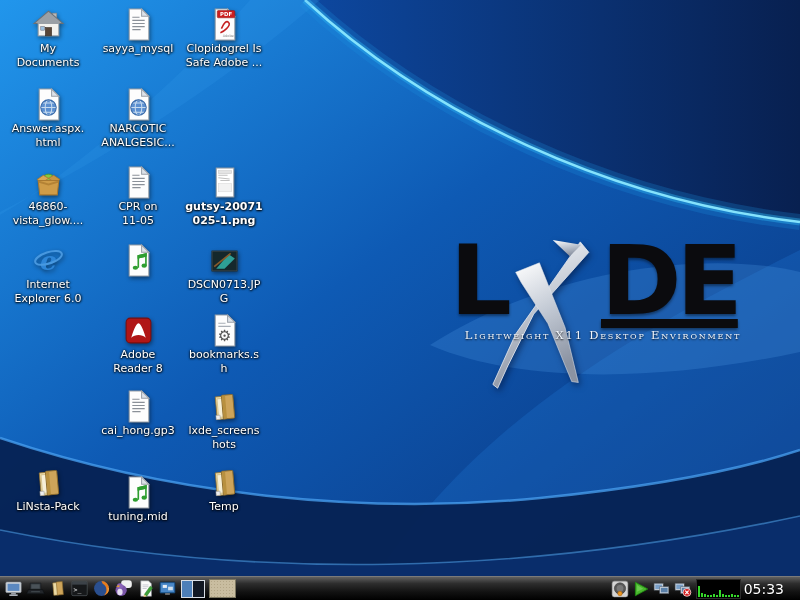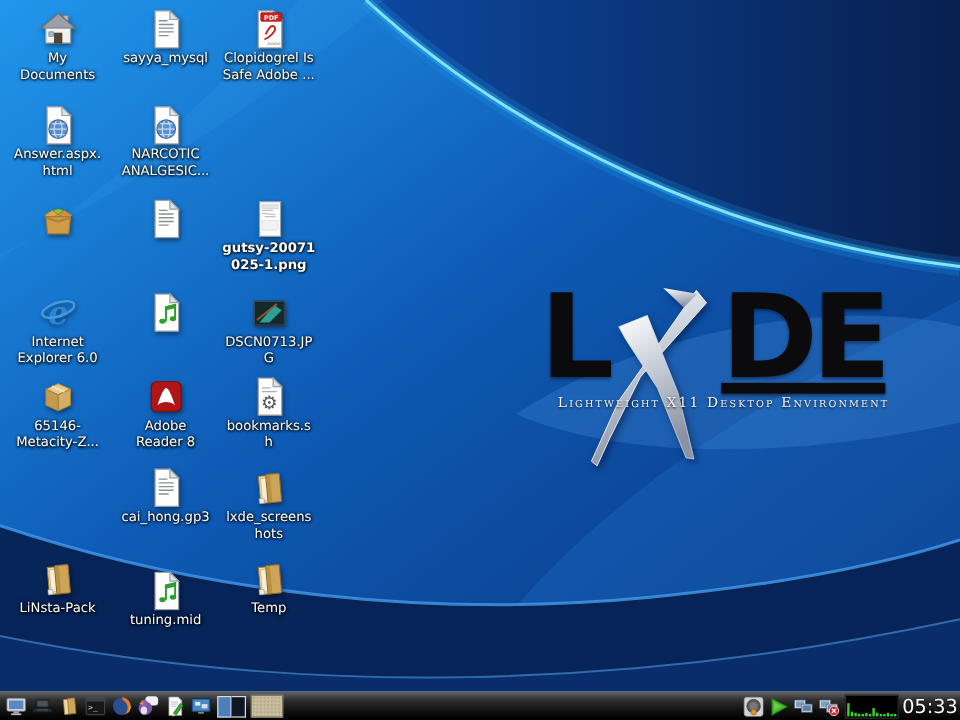--- a/index.html
+++ b/index.html
@@ -40,21 +40,21 @@
     background-color:#c9bda0;
     background-image:radial-gradient(#b3a687 1px,transparent 1px);background-size:3px 3px;
     border:1px solid #7c7660;}
   #tb-spacer{flex:1;}
   #tray{display:flex;align-items:center;gap:1px;}
   .tray-icon{width:20px;height:22px;display:flex;align-items:center;justify-content:center;}
   .tray-icon svg{width:18px;height:18px;}
   #cpu{width:45px;height:20px;box-sizing:border-box;background:#000;border:1px solid #2c2c2c;
     display:flex;align-items:flex-end;gap:1px;padding:1px;margin:0 3px;}
   .cpu-bar{width:2px;background:#35d82a;}
-  #clock{color:#fff;font-size:16px;margin-right:2px;text-shadow:0 1px 1px #000;}
+  #clock{color:#fff;font-size:14px;margin-right:16px;text-shadow:0 1px 1px #000;}
 </style>
 </head>
 <body>
 
 <div id="screen">
 
   <svg id="wallpaper" width="800" height="600" viewBox="0 0 800 600" preserveAspectRatio="none">
     <defs>
       <linearGradient id="gBase" x1="0" y1="0" x2="1" y2="1">
         <stop offset="0" stop-color="#2196ec"></stop>
@@ -155,29 +155,33 @@
 ANALGESIC...</div>
       </div>
       <div class="dicon" style="left: 4px; top: 166px;">
         <svg viewBox="0 0 32 32" class="main">
     <ellipse cx="16" cy="11.5" rx="5" ry="3.6" fill="#86c83e" stroke="#55981c" stroke-width=".8"></ellipse>
     <polygon points="5,13 11,9 16,12 10,16" fill="#d8a855" stroke="#a87830" stroke-width=".8"></polygon>
     <polygon points="27,13 21,9 16,12 22,16" fill="#c89642" stroke="#a87830" stroke-width=".8"></polygon>
     <polygon points="6,14 26,14 24.5,28 7.5,28" fill="#cf9c48" stroke="#a87830"></polygon>
     <polygon points="6,14 16,17 26,14 26,16 16,19 6,16" fill="#b07f33" opacity=".9"></polygon>
   </svg>
+        <div class="label">46860-
+vista_glow....</div>
       </div>
       <div class="dicon" style="left: 94px; top: 166px;">
         <svg viewBox="0 0 32 32" class="main">
     <path d="M7 1 h12 l7 7 v23 H7 Z" fill="#fdfdfd" stroke="#9aa0a8"></path>
     <path d="M19 1 l7 7 h-7 Z" fill="#dde2e8" stroke="#9aa0a8"></path>
     <g stroke="#8a9098" stroke-width="1.1" fill="none">
       <path d="M10 9 h7 M10 12 h12 M10 15 h12 M10 18 h12 M10 21 h8"></path>
     </g>
   </svg>
+        <div class="label">CPR on
+11-05</div>
       </div>
       <div class="dicon" style="left: 180px; top: 166px; font-weight: bold;">
         <svg viewBox="0 0 32 32" class="main">
     <rect x="8" y="2" width="17" height="28" fill="#fff" stroke="#9aa0a8"></rect>
     <rect x="10" y="4.5" width="13" height="3" fill="#e4e4e4" stroke="#c8c8c8" stroke-width=".5"></rect>
     <path d="M10 9 h9 M10 11.5 l11 1 M12 14 h9" stroke="#c0c0c0" stroke-width="1" fill="none"></path>
     <rect x="10" y="17" width="13" height="8" fill="#f2f2f2" stroke="#d4d4d4" stroke-width=".5"></rect>
   </svg>
         <div class="label">gutsy-20071
 025-1.png</div>
@@ -204,30 +208,20 @@
       </div>
       <div class="dicon" style="left: 180px; top: 244px;">
         <svg viewBox="0 0 32 32" class="main">
     <rect x="4" y="7" width="24" height="19" fill="#15282c" stroke="#0a1416"></rect>
     <path d="M8 24 L20 10 L26 14 L16 24 Z" fill="#2e9f96"></path>
     <path d="M6 22 L22 9" stroke="#8a5a2a" stroke-width="1.6"></path>
     <rect x="4" y="7" width="24" height="19" fill="none" stroke="#3a464a"></rect>
   </svg>
         <div class="label">DSCN0713.JP
 G</div>
-      </div>
-      <div class="dicon" style="left: 4px; top: 314px;">
-        <svg viewBox="0 0 32 32" class="main">
-    <polygon points="6,10 16,5.5 26,10 16,14.5" fill="#e6cc8e" stroke="#a8823c" stroke-width=".8"></polygon>
-    <polygon points="6,10 16,14.5 16,27.5 6,23" fill="#c49a52" stroke="#a8823c" stroke-width=".8"></polygon>
-    <polygon points="26,10 16,14.5 16,27.5 26,23" fill="#d4ae62" stroke="#a8823c" stroke-width=".8"></polygon>
-    <path d="M11 7.7 L21 12.2" stroke="#f2e4b8" stroke-width="1.6"></path>
-  </svg>
-        <div class="label">65146-
-Metacity-Z...</div>
       </div>
       <div class="dicon" style="left: 94px; top: 314px;">
         <svg viewBox="0 0 32 32" class="main">
     <rect x="4" y="4" width="24" height="24" rx="4" fill="#b01616"></rect>
     <rect x="4" y="4" width="24" height="24" rx="4" fill="none" stroke="#7a0e0e"></rect>
     <path d="M9 23 C12 13 14.5 9 16 9 C17.5 9 20 13 23 23 C19.5 19.5 12.5 19.5 9 23 Z" fill="#fff"></path>
   </svg>
         <div class="label">Adobe
 Reader 8</div>
       </div>

